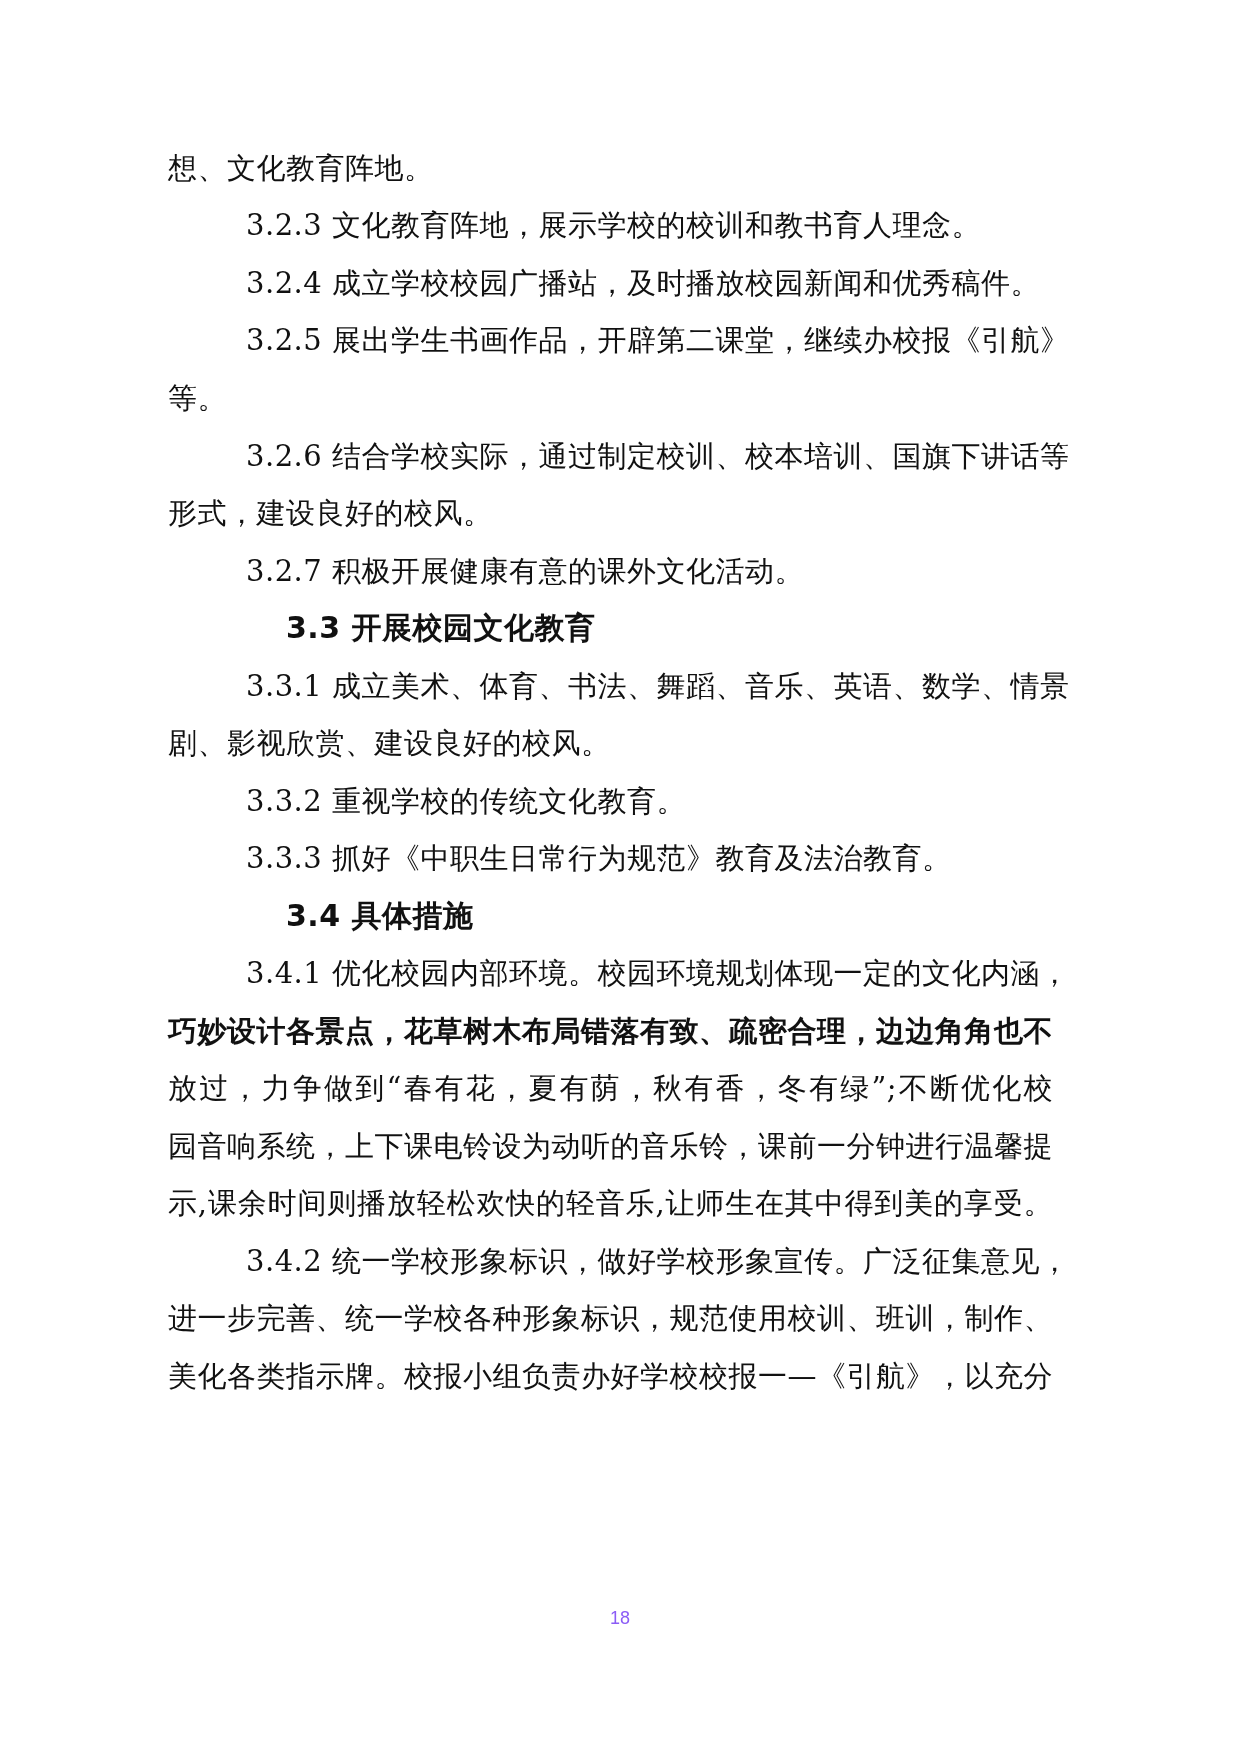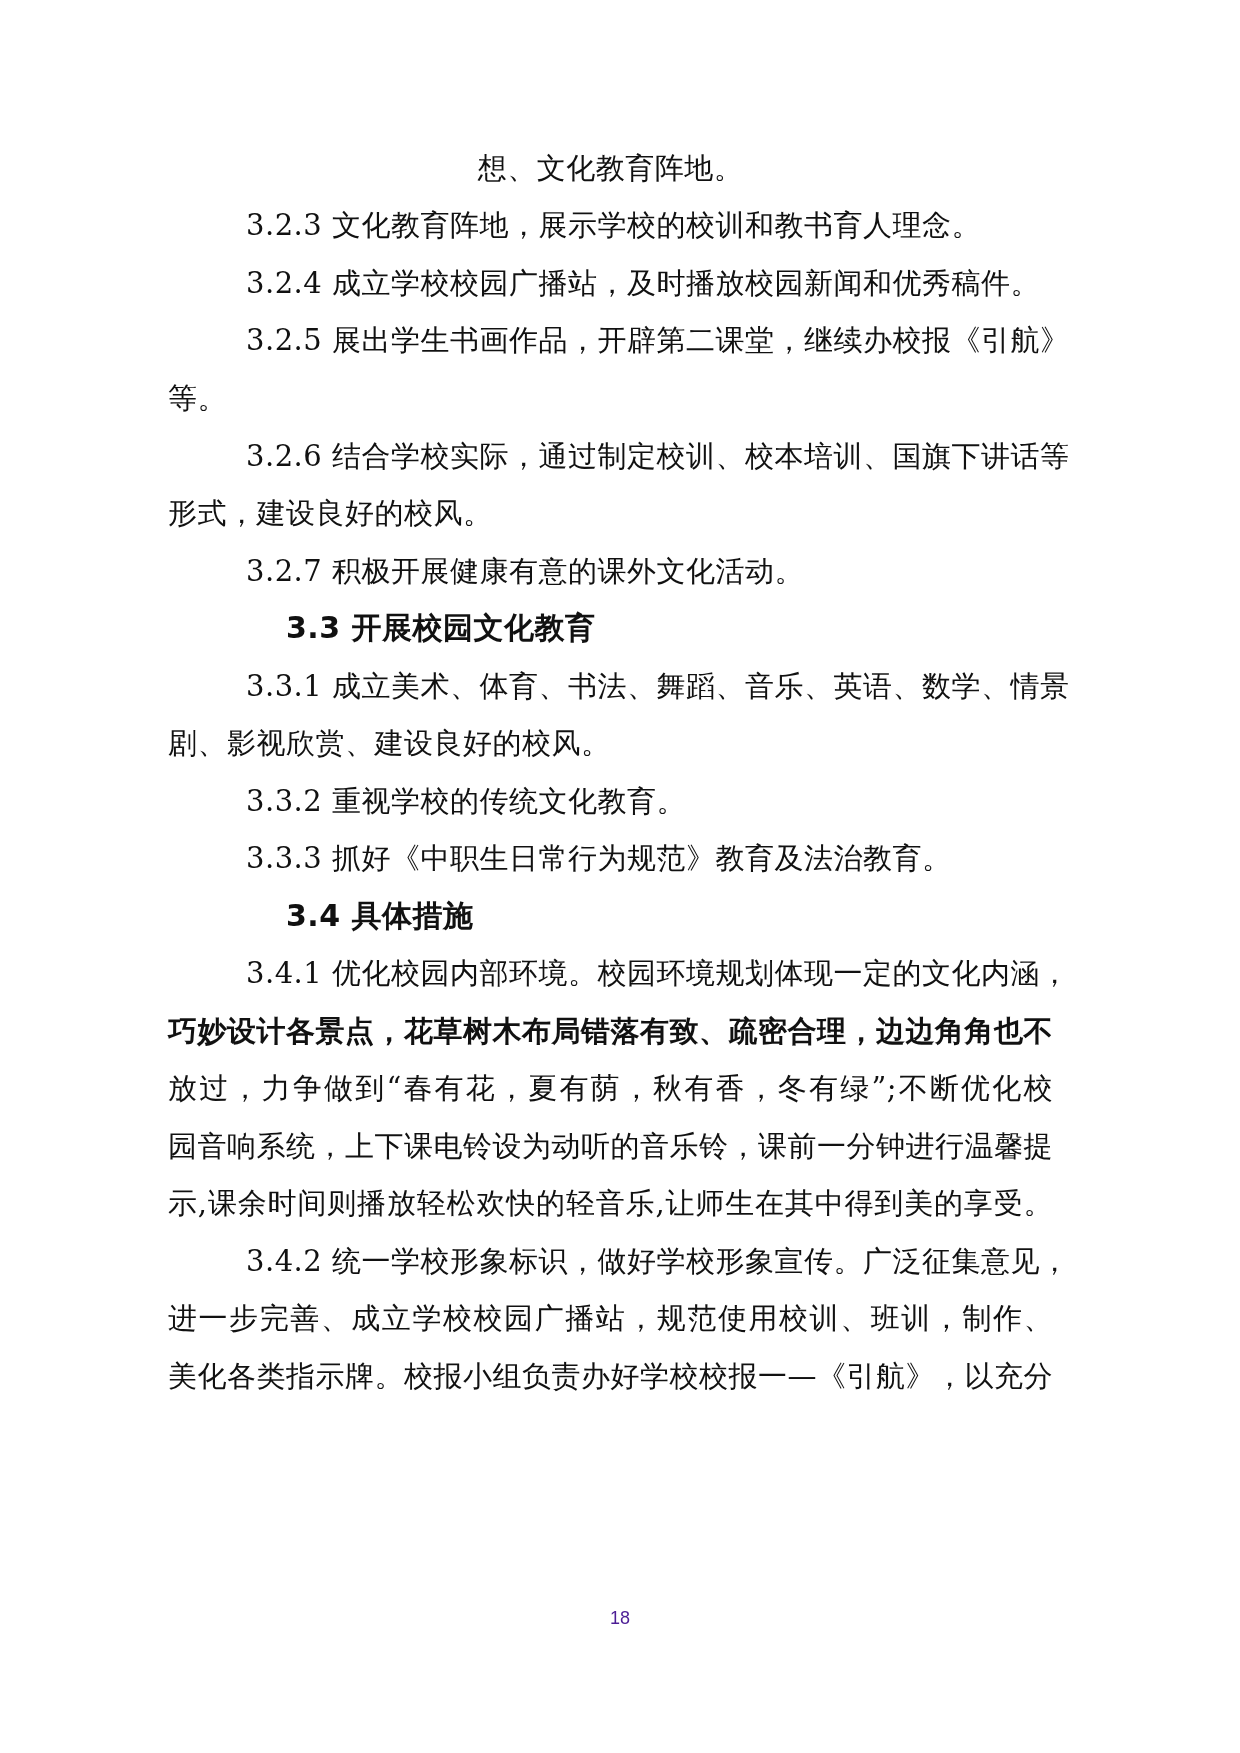--- a/index.html
+++ b/index.html
@@ -5,44 +5,44 @@
   html, body { margin: 0; padding: 0; background: #ffffff; }
   body { width: 1240px; height: 1753px; position: relative; overflow: hidden;
          font-family: "DejaVu Serif", "Liberation Serif", serif; color: #111111; }
   .page { position: absolute; left: 0; top: 0; width: 1240px; height: 1753px; background: #fff; }
   .line { position: absolute; left: 168px; width: 885px; font-size: 29px; line-height: 40px;
           white-space: nowrap; letter-spacing: 0.5px; }
   .line.just { text-align: justify; text-align-last: justify; }
   .indent { left: 246px; width: 807px; }
   .heading { font-weight: bold; font-family: "DejaVu Sans", "Liberation Sans", sans-serif; font-size: 30px; left: 250px; margin-left: 36px; }
   .page-number { position: absolute; top: 1608px; left: 0; width: 1240px; text-align: center;
-                 font-family: "Liberation Sans", sans-serif; font-size: 18px; color: #4c1d95; }
+                 font-family: "Liberation Sans", sans-serif; font-size: 18px; color: #8b5cf6; }
 </style>
 </head>
 <body>
 
 <div class="page">
   <div id="lines">
-      <div class="line" style="top: 148px; text-align: center;">想、文化教育阵地。</div>
+      <div class="line" style="top: 148px;">想、文化教育阵地。</div>
       <div class="line indent" style="top: 205px;">3.2.3 文化教育阵地，展示学校的校训和教书育人理念。</div>
       <div class="line indent" style="top: 263px;">3.2.4 成立学校校园广播站，及时播放校园新闻和优秀稿件。</div>
       <div class="line indent just" style="top: 320px;">3.2.5 展出学生书画作品，开辟第二课堂，继续办校报《引航》</div>
       <div class="line" style="top: 378px;">等。</div>
       <div class="line indent just" style="top: 436px;">3.2.6 结合学校实际，通过制定校训、校本培训、国旗下讲话等</div>
       <div class="line" style="top: 493px;">形式，建设良好的校风。</div>
       <div class="line indent" style="top: 551px;">3.2.7 积极开展健康有意的课外文化活动。</div>
       <div class="line indent heading" style="top: 608px;">3.3 开展校园文化教育</div>
       <div class="line indent just" style="top: 666px;">3.3.1 成立美术、体育、书法、舞蹈、音乐、英语、数学、情景</div>
       <div class="line" style="top: 723px;">剧、影视欣赏、建设良好的校风。</div>
       <div class="line indent" style="top: 781px;">3.3.2 重视学校的传统文化教育。</div>
       <div class="line indent" style="top: 838px;">3.3.3 抓好《中职生日常行为规范》教育及法治教育。</div>
       <div class="line indent heading" style="top: 896px;">3.4 具体措施</div>
       <div class="line indent just" style="top: 953px;">3.4.1 优化校园内部环境。校园环境规划体现一定的文化内涵，</div>
       <div class="line just" style="top: 1011px; font-weight: bold;">巧妙设计各景点，花草树木布局错落有致、疏密合理，边边角角也不</div>
       <div class="line just" style="top: 1068px;">放过，力争做到“春有花，夏有荫，秋有香，冬有绿”;不断优化校</div>
       <div class="line just" style="top: 1126px;">园音响系统，上下课电铃设为动听的音乐铃，课前一分钟进行温馨提</div>
       <div class="line just" style="top: 1183px;">示,课余时间则播放轻松欢快的轻音乐,让师生在其中得到美的享受。</div>
       <div class="line indent just" style="top: 1241px;">3.4.2 统一学校形象标识，做好学校形象宣传。广泛征集意见，</div>
-      <div class="line just" style="top: 1298px;">进一步完善、成立学校校园广播站，规范使用校训、班训，制作、</div>
+      <div class="line just" style="top: 1298px;">进一步完善、统一学校各种形象标识，规范使用校训、班训，制作、</div>
       <div class="line just" style="top: 1356px;">美化各类指示牌。校报小组负责办好学校校报一—《引航》，以充分</div>
     </div>
   <div class="page-number">18</div>
 </div>
 
 </body></html>

